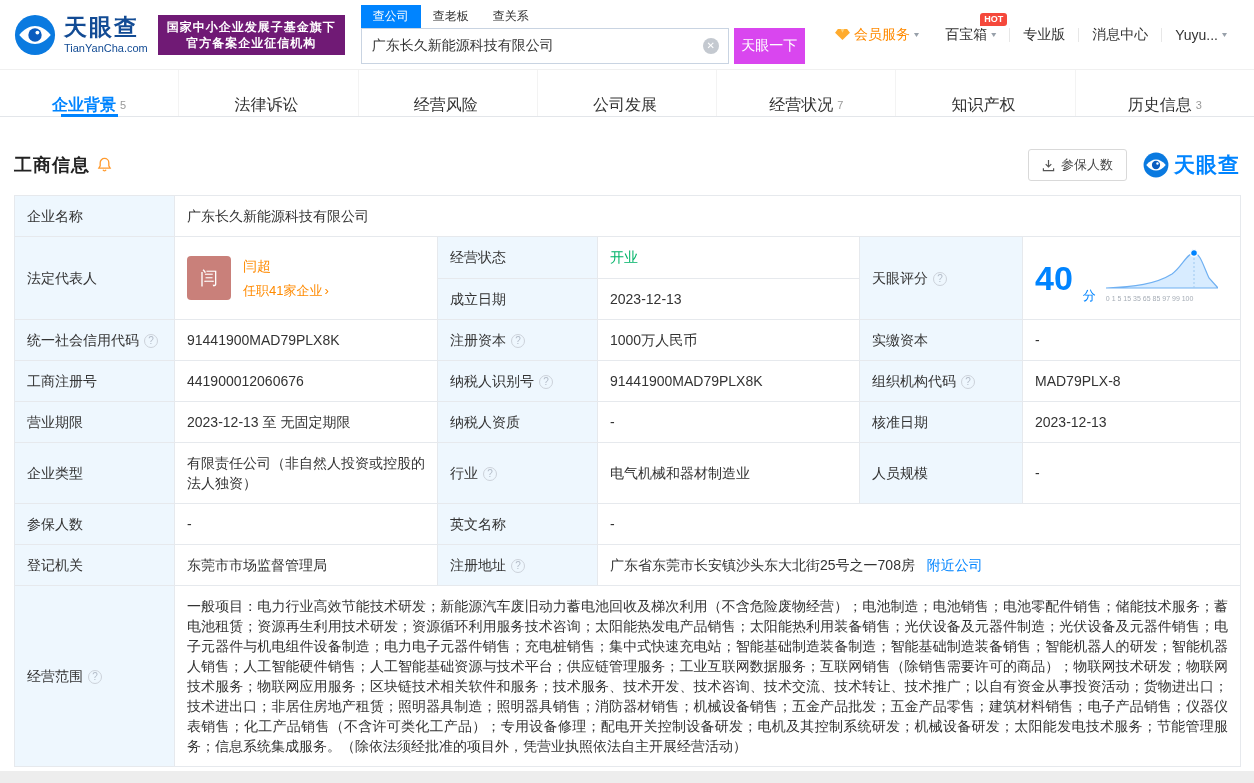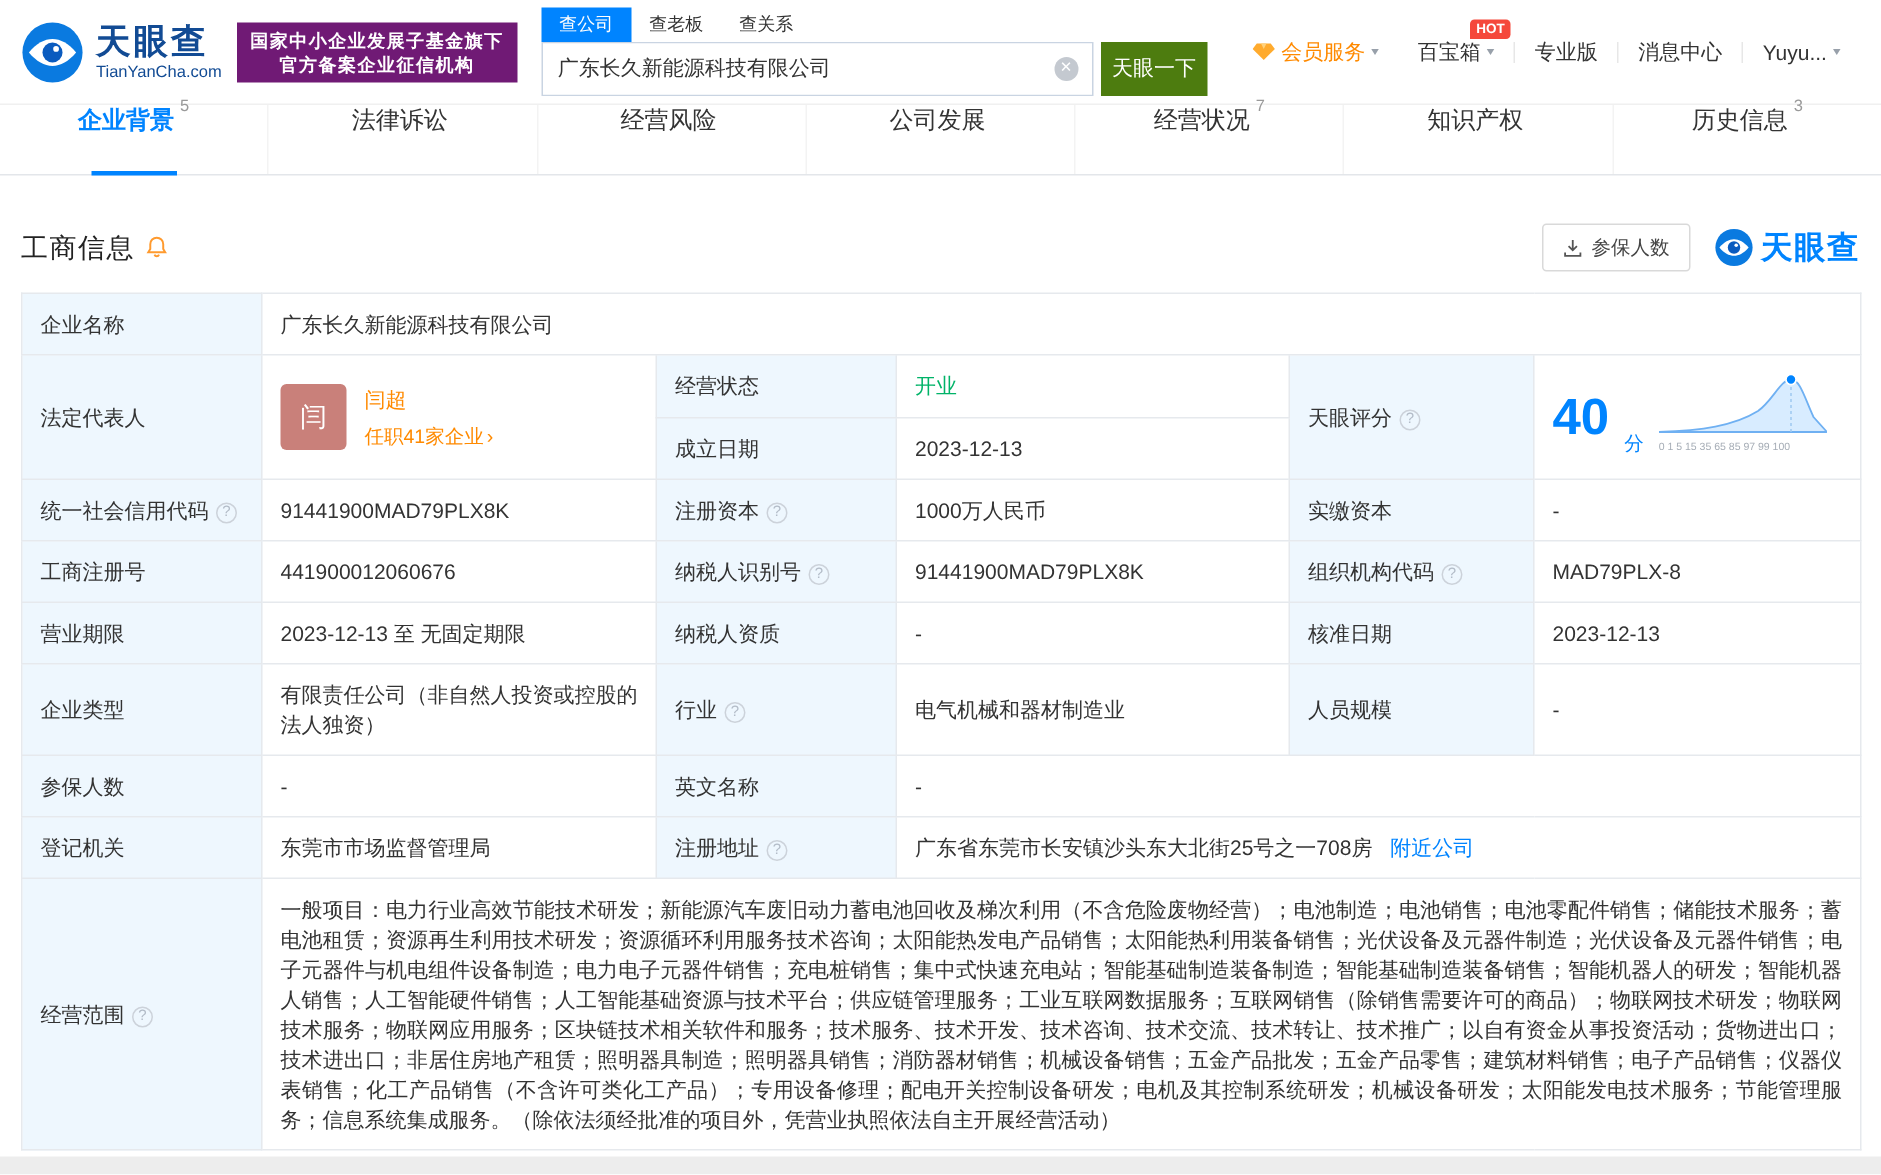--- a/index.html
+++ b/index.html
@@ -13,38 +13,38 @@
   .logo-text .en{font-size:11px;color:#124b94;margin-top:2px}
   .gov-badge{margin-left:10px;background:#701a75;color:#fff;font-size:12px;font-weight:bold;padding:4px 9px;line-height:16px;text-align:center;letter-spacing:1px}
   .search-area{margin-left:16px;width:450px}
   .search-tabs{display:flex;align-items:flex-end;font-size:12px;height:22px}
   .search-tab{padding:3px 12px;cursor:pointer;color:#333}
   .search-tab.active{background:#0084ff;color:#fff}
   .search-row{display:flex;margin-top:0}
   .search-input-wrap{position:relative;width:368px;height:36px;border:1px solid #c9d4e2;display:flex;align-items:center;background:#fff}
   input.search-input{border:none;outline:none;flex:1;height:100%;padding:0 32px 0 10px;font-size:14px;color:#333;font-family:inherit}
   .clear-icon{position:absolute;right:9px;width:16px;height:16px;border-radius:50%;background:#c4c9d0;color:#fff;font-size:10px;line-height:16px;text-align:center;cursor:pointer}
-  .search-btn{width:71px;height:36px;margin-left:5px;background:#4d7c0f;color:#fff;border:none;font-size:14px;cursor:pointer;font-family:inherit}
+  .search-btn{width:71px;height:36px;margin-left:5px;background:#d946ef;color:#fff;border:none;font-size:14px;cursor:pointer;font-family:inherit}
   .top-nav{margin-left:auto;display:flex;align-items:center;font-size:14px;color:#333}
   .top-nav .item{padding:0 13px;position:relative;display:flex;align-items:center;gap:4px;cursor:pointer;white-space:nowrap}
   .top-nav .sep{width:1px;height:14px;background:#e7e7e7}
   .vip{color:#ff8a00}
   .vip-gem{width:15px;height:13px}
   .caret{font-size:10px;color:#98a0aa;transform:scaleY(.8)}
   .hot{position:absolute;top:-13px;right:2px;background:#f5483b;color:#fff;font-size:9px;line-height:11px;padding:1px 4px;border-radius:3px 3px 3px 0;font-weight:bold}
   
   .nav-tabs{display:flex;border-top:1px solid #f0f0f0;border-bottom:1px solid #e3e6ea;height:48px;background:#fff}
-  .nav-tab{flex:1;display:flex;align-items:flex-start;justify-content:center;font-size:16px;cursor:pointer;position:relative;border-left:1px solid #f3f3f3;color:#333}
+  .nav-tab{flex:1;display:flex;align-items:flex-end;justify-content:center;font-size:16px;cursor:pointer;position:relative;border-left:1px solid #f3f3f3;color:#333}
   .nav-tab:first-child{border-left:none}
   .nav-tab.active{color:#0084ff;font-weight:bold}
   .nav-tab.active:after{content:"";position:absolute;bottom:-1px;left:34%;right:34%;height:3px;background:#0084ff}
   .nav-tab sup{font-size:11px;color:#999;margin-left:4px;font-weight:normal;position:relative;top:-5px}
   
   .section-head{display:flex;align-items:center;padding:32px 14px 14px}
-  .section-title{font-size:18px;font-weight:normal;color:#222;letter-spacing:1px}
+  .section-title{font-size:18px;font-weight:bold;color:#222;letter-spacing:1px}
   .bell{margin-left:7px;width:15px;height:16px}
   .head-right{margin-left:auto;display:flex;align-items:center;gap:16px}
   .export-btn{display:flex;align-items:center;gap:6px;border:1px solid #d9d9d9;border-radius:3px;background:#fff;padding:6px 13px;font-size:13px;color:#444;cursor:pointer;font-family:inherit}
   .dl-icon{width:13px;height:13px}
   .wm{display:flex;align-items:center;gap:5px}
   .wm-icon{width:26px;height:26px}
   .wm-text{font-size:21px;font-weight:bold;color:#0084ff;letter-spacing:1px}
   
   .info-table{width:1226px;margin:0 14px;border-collapse:collapse;table-layout:fixed;font-size:14px}
   .info-table td{border:1px solid #e6e9ed;padding:10px 12px;vertical-align:middle;line-height:20px;word-break:break-all;background:#fff}

